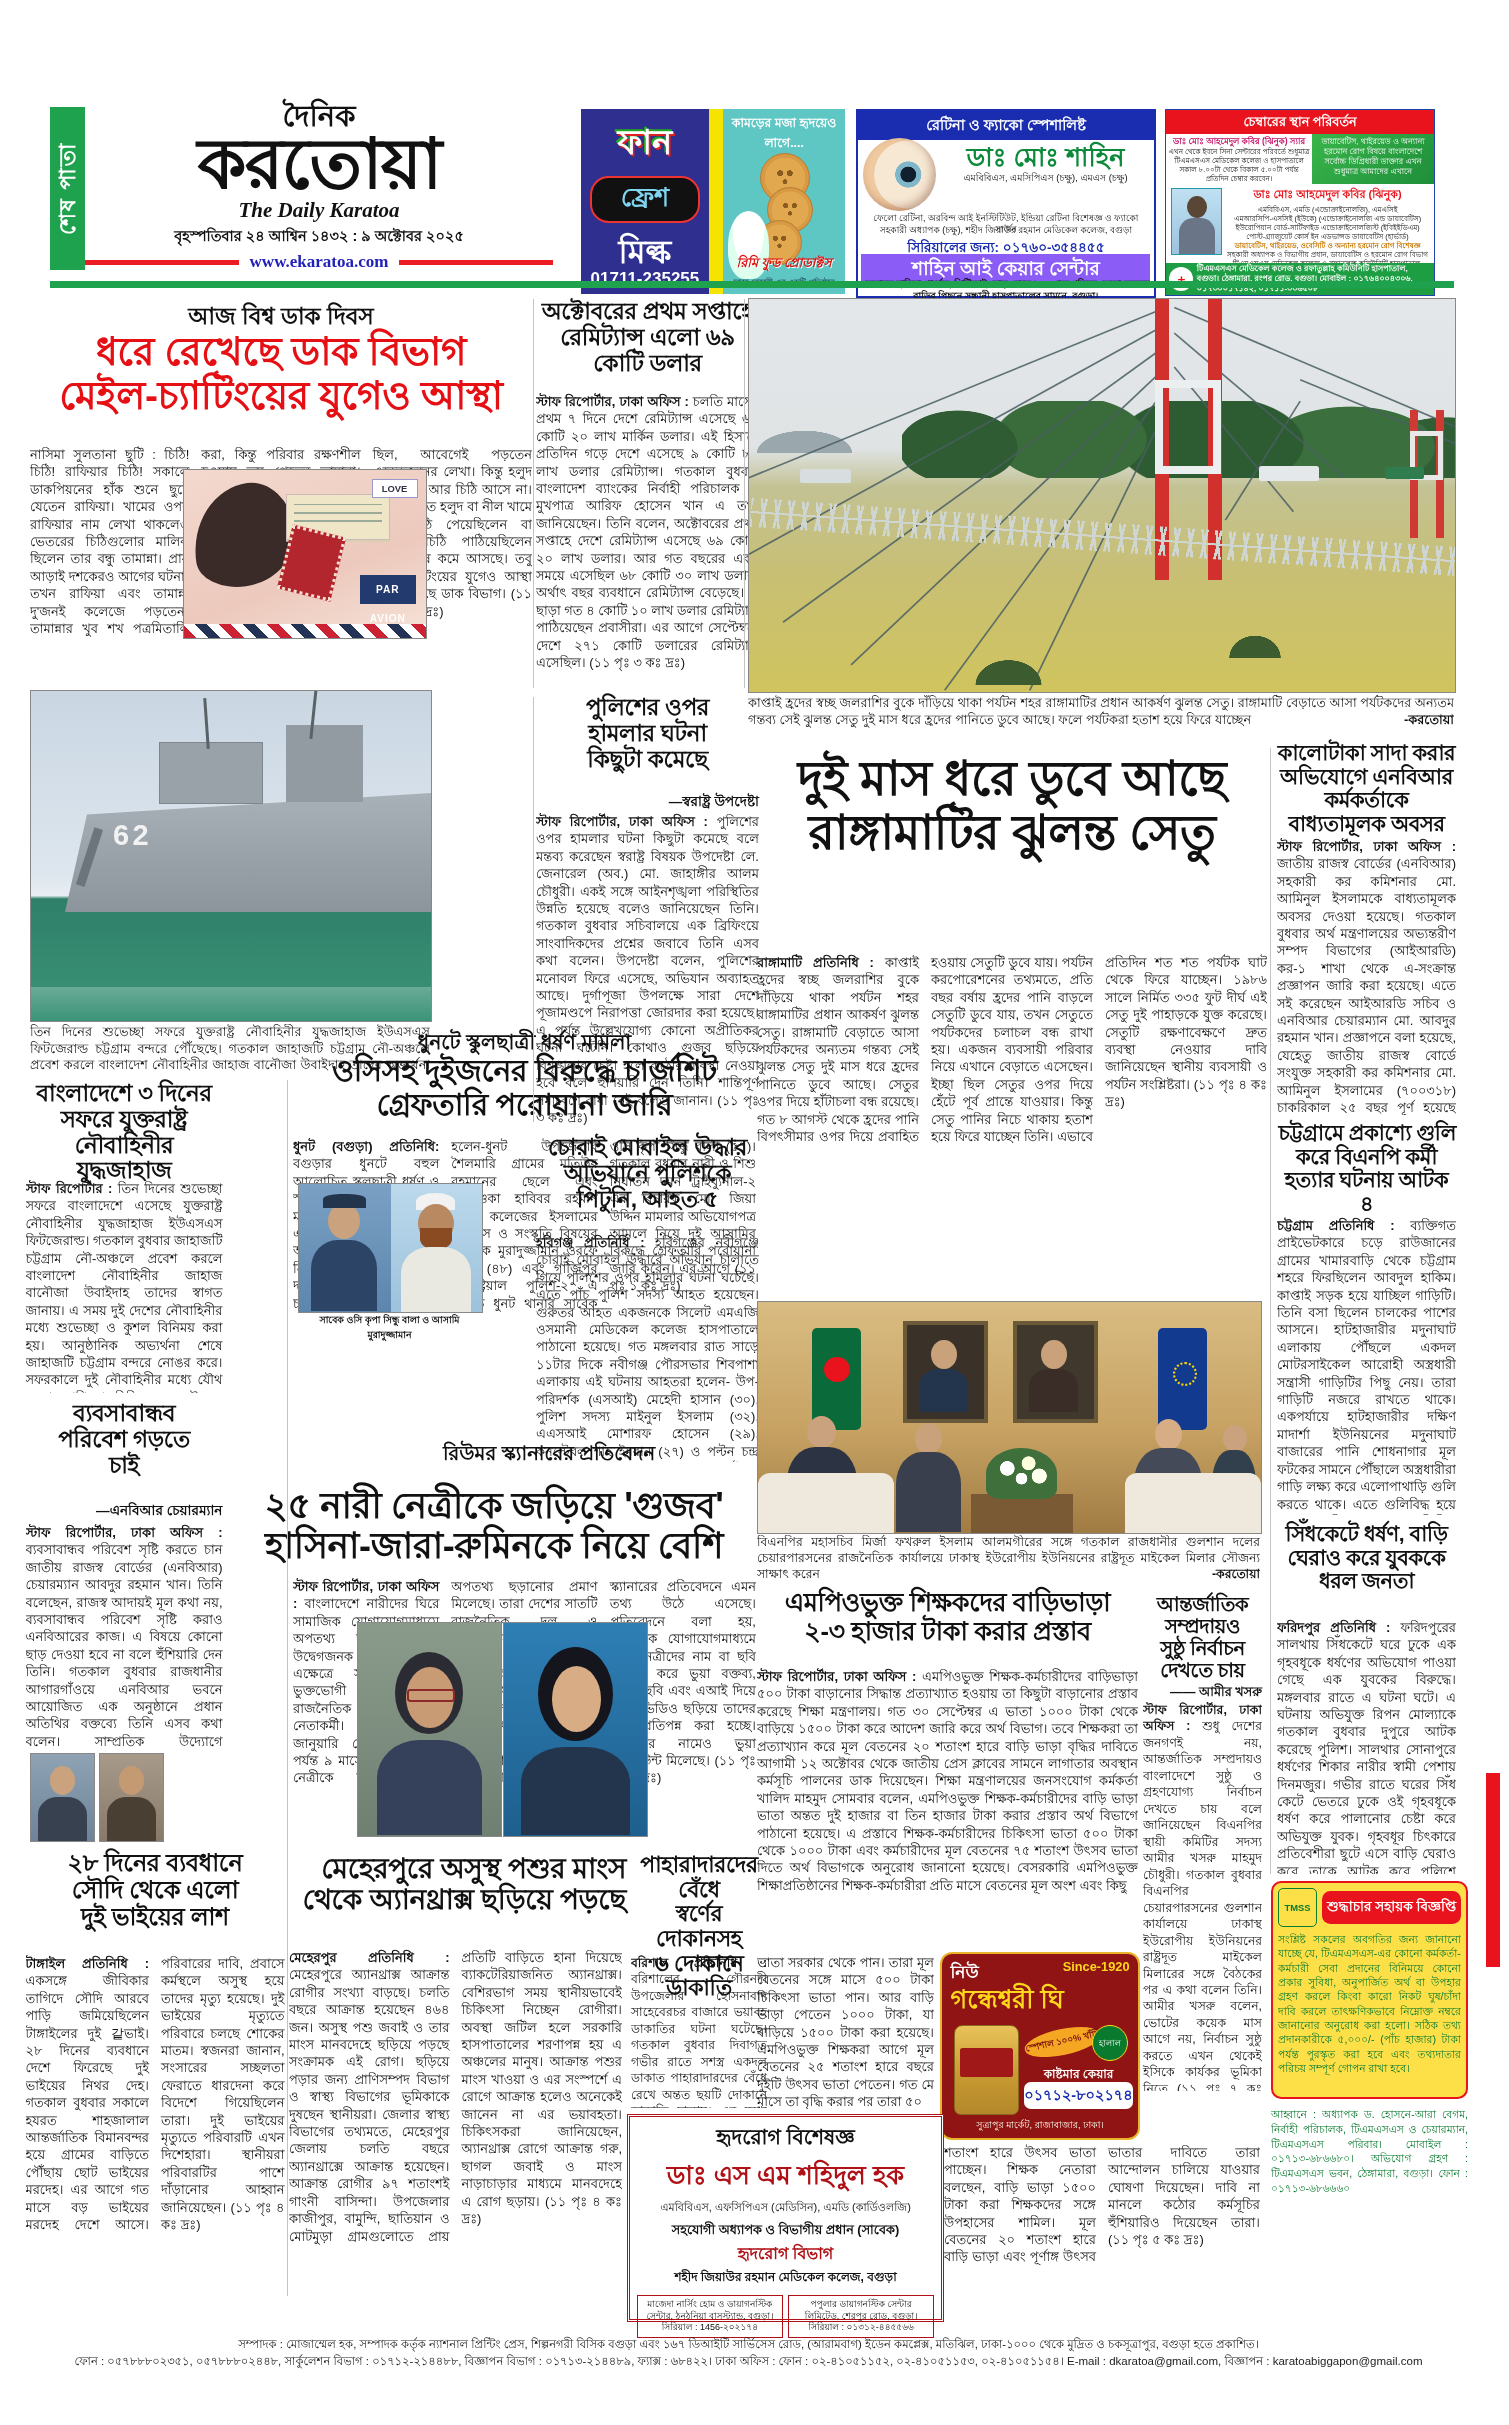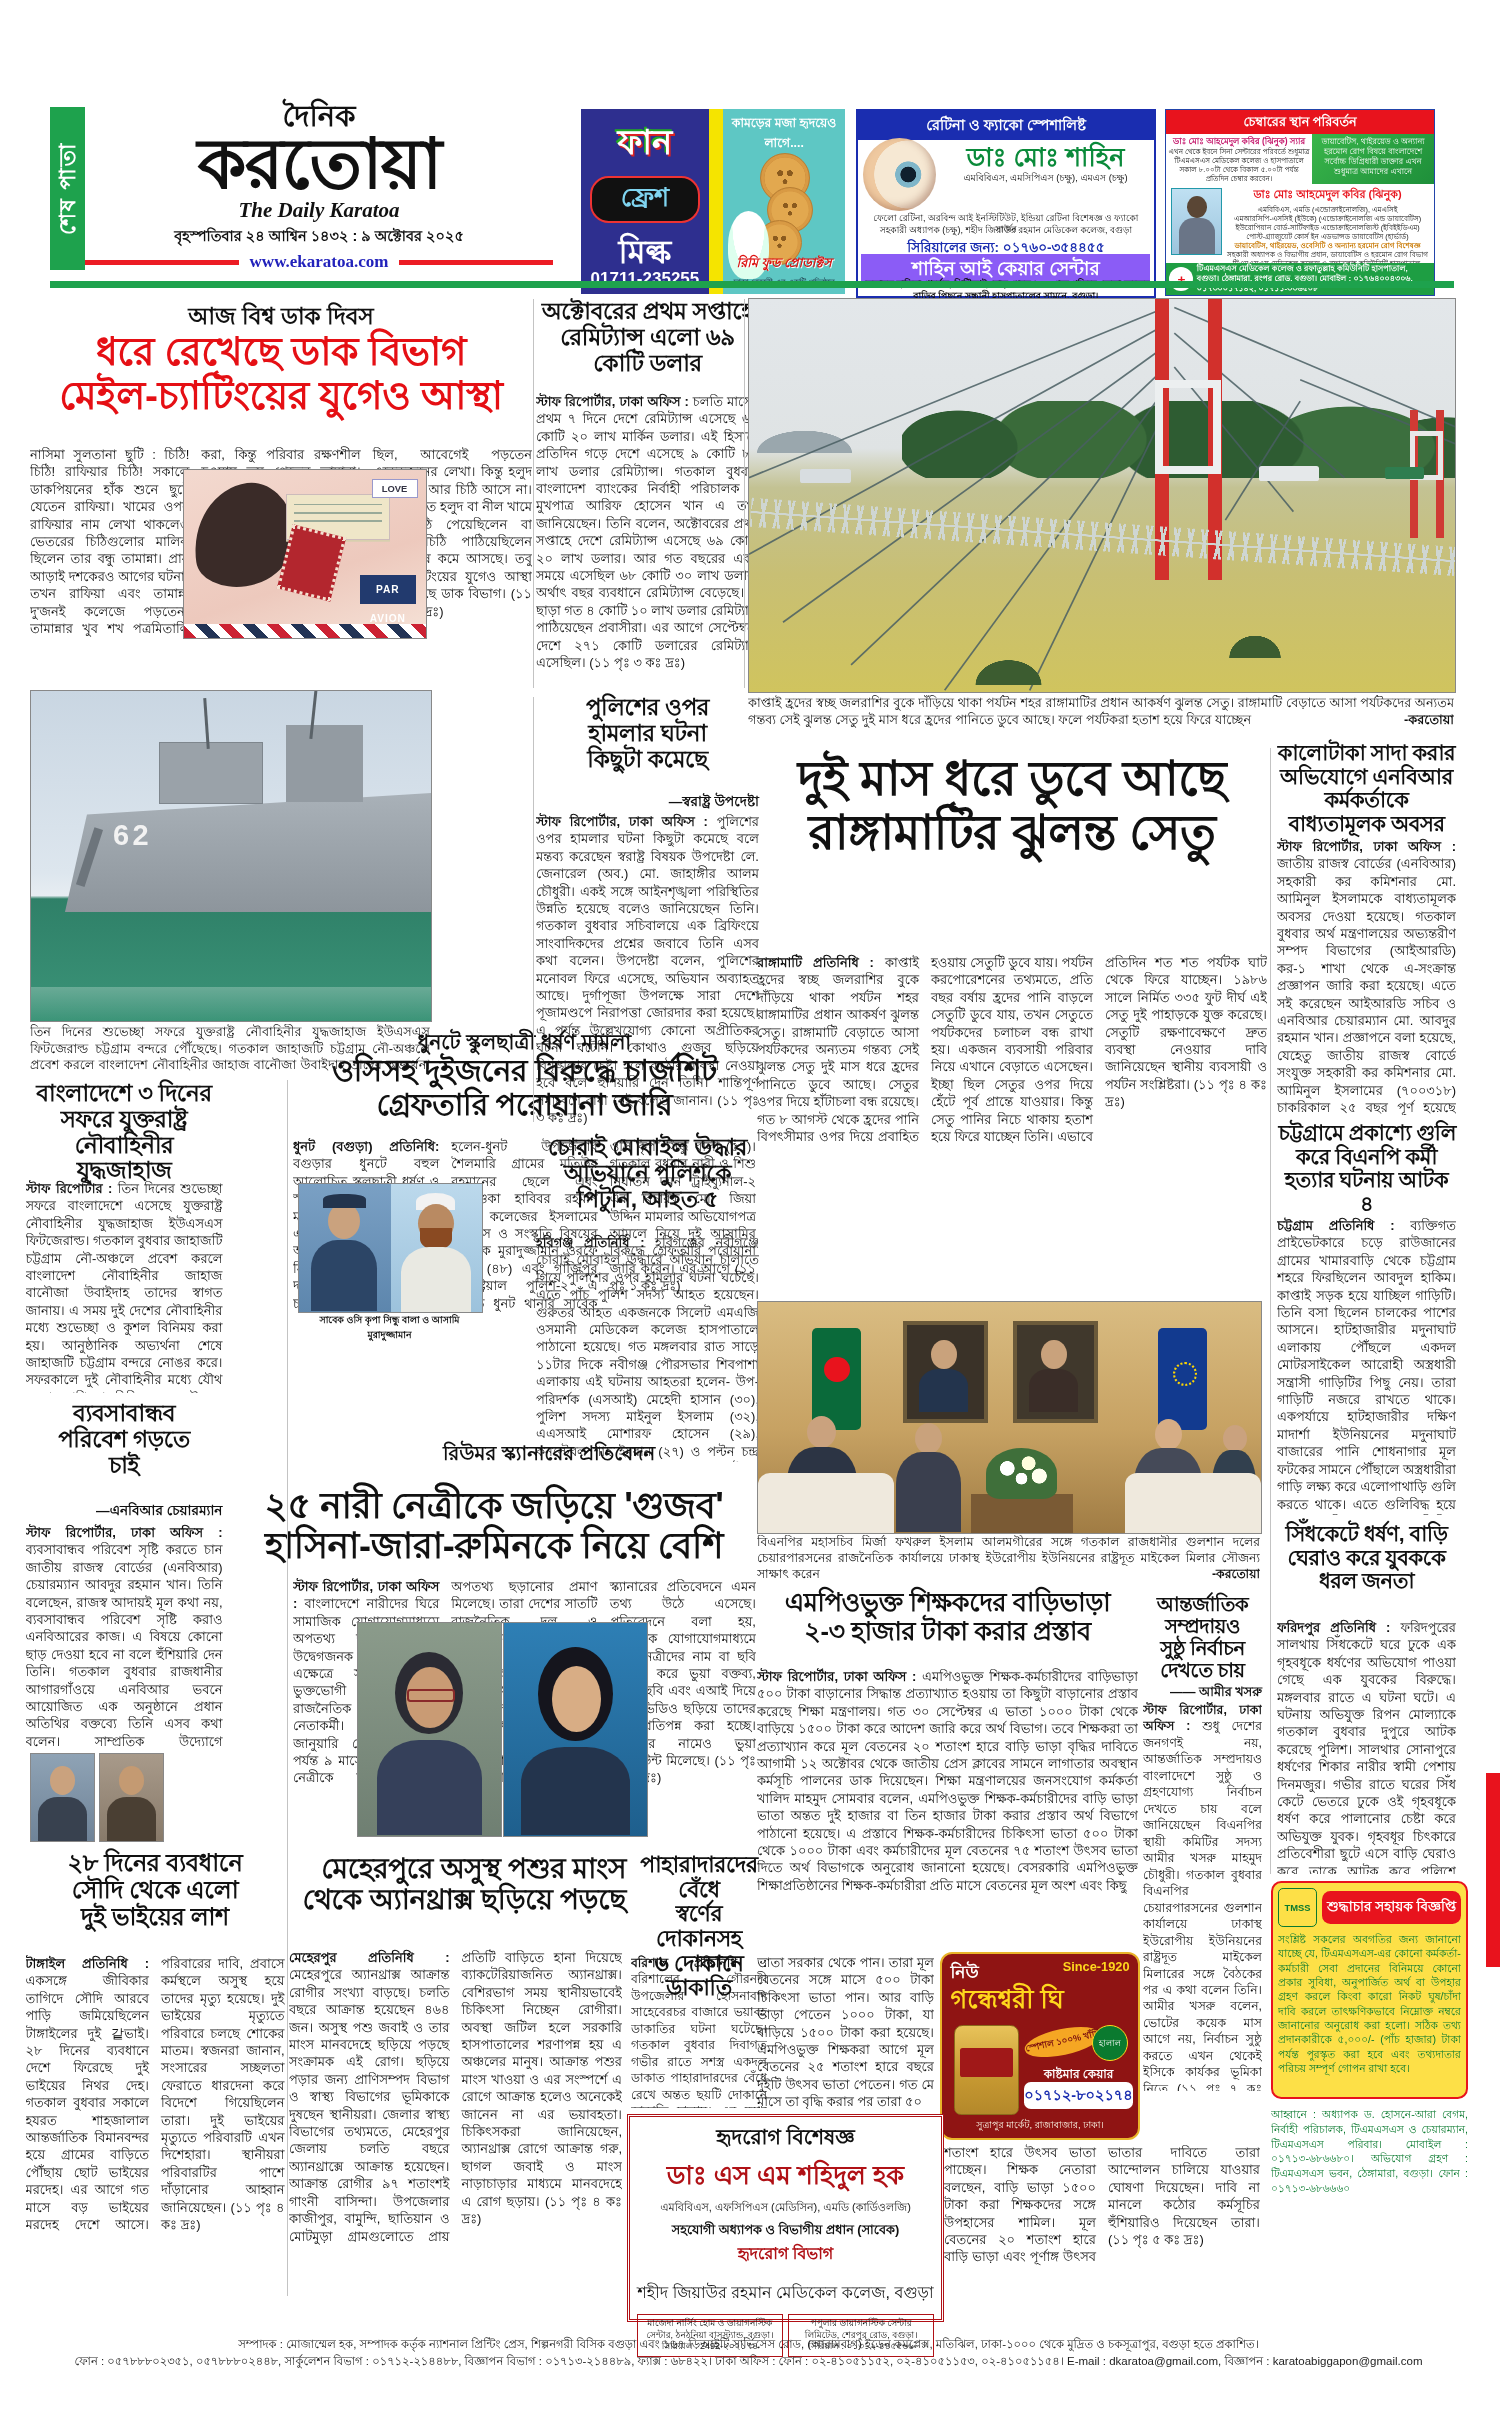--- a/index.html
+++ b/index.html
@@ -428,23 +428,23 @@
     <div class="abs center" style="left:82px;top:128px;width:109px;background:#fff;border-radius:6.8px;color:#1a2db0;font-size:14.5px;font-weight:800;padding:1.7px 0;">০১৭১২-৮০২১৭৪</div>
     <div class="abs center" style="left:8.5px;bottom:5.1px;width:179px;color:#ffe;font-size:9.4px;">সুত্রাপুর মার্কেট, রাজাবাজার, ঢাকা।</div>
   </div>
 
   <div class="abs cardio center" style="left:627px;top:2114px;width:311px;height:202px;">
     <div style="font-size:20.4px;font-weight:800;margin-top:5.1px;">হৃদরোগ বিশেষজ্ঞ</div>
     <div style="font-size:25.5px;font-weight:800;color:#b01116;">ডাঃ এস এম শহিদুল হক</div>
     <div style="font-size:11px;">এমবিবিএস, এফসিপিএস (মেডিসিন), এমডি (কার্ডিওলজি)</div>
     <div style="font-size:12.8px;font-weight:700;margin-top:1.7px;">সহযোগী অধ্যাপক ও বিভাগীয় প্রধান (সাবেক)</div>
     <div style="font-size:16px;font-weight:800;color:#b01116;">হৃদরোগ বিভাগ</div>
-    <div style="font-size:16px;font-weight:400;margin-top:12px;">শহীদ জিয়াউর রহমান মেডিকেল কলেজ, বগুড়া</div>
+    <div style="font-size:12px;font-weight:700;">শহীদ জিয়াউর রহমান মেডিকেল কলেজ, বগুড়া</div>
     <div style="display:flex;gap:5.1px;margin:6.8px 6.8px 0;">
-      <div style="flex:1;border:1.3px solid #b01116;font-size:9px;padding:3.4px;line-height:1.3;">মাজেদা নার্সিং হোম ও ডায়াগনস্টিক সেন্টার, ঠনঠনিয়া বাসস্ট্যান্ড, বগুড়া। সিরিয়াল : 2492-২০২১৭৪</div>
+      <div style="flex:1;border:1.3px solid #b01116;font-size:9px;padding:3.4px;line-height:1.3;">মাজেদা নার্সিং হোম ও ডায়াগনস্টিক সেন্টার, ঠনঠনিয়া বাসস্ট্যান্ড, বগুড়া। সিরিয়াল : 1456-২০২১৭৪</div>
       <div style="flex:1;border:1.3px solid #b01116;font-size:9px;padding:3.4px;line-height:1.3;">পপুলার ডায়াগনস্টিক সেন্টার লিমিটেড, শেরপুর রোড, বগুড়া। সিরিয়াল : ০১৩১২-৪৪৫৫৬৬</div>
     </div>
   </div>
 
   <div class="abs center hl" style="left:1143px;top:1594px;width:119px;font-size:19.6px;">
     <span style="display:block;">আন্তর্জাতিক সম্প্রদায়ও</span>
     <span style="display:block;">সুষ্ঠু নির্বাচন</span>
     <span style="display:block;">দেখতে চায়</span>
   </div>
   <div class="abs attr" style="left:1143px;top:1682px;width:119px;font-size:12.8px;">—— আমীর খসরু</div>

